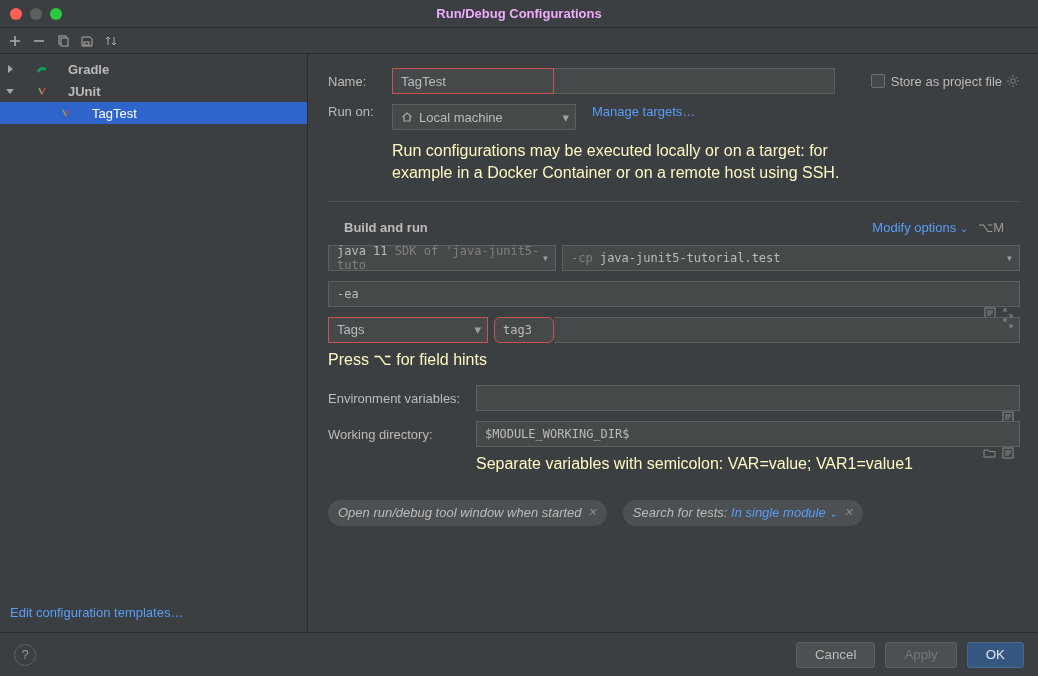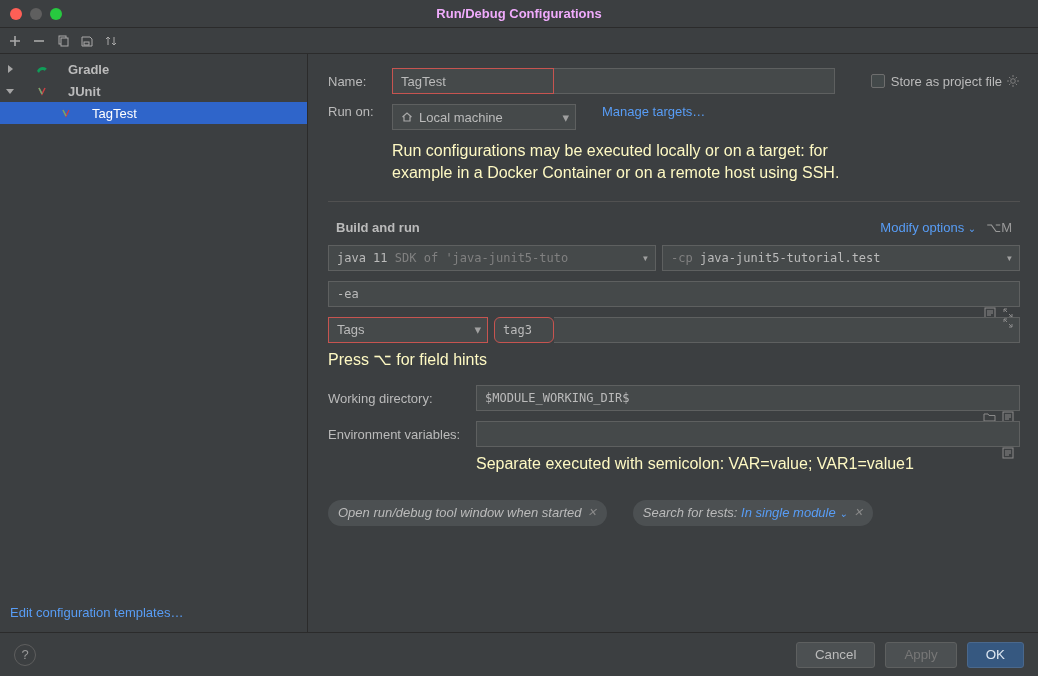--- a/index.html
+++ b/index.html
@@ -71,21 +71,21 @@
     border:1px solid #5e6060;
     height:26px;
     display:flex;
     align-items:center;
     padding:0 6px 0 8px;
     color:#bbb;
     position:relative;
   }
   .dropdown .dd-arrow { margin-left:auto; color:#a0a0a0; }
   .checkbox { width:14px; height:14px; border:1px solid #6e6e6e; border-radius:2px; background:#43494a; }
-  .section-hdr { display:flex; align-items:center; margin:18px 8px 10px; }
+  .section-hdr { display:flex; align-items:center; margin:18px 16px 10px; }
   .section-hdr .title2 { font-weight:600; color:#bbb; }
   .hint { color:#fef9c3; font-size:16px; line-height:1.4; }
   .divider { height:1px; background:#515151; margin:16px 0 0 0; }
   .mono { font-family:"Menlo","Consolas",monospace; font-size:12px; }
   .chip {
     background:#4c5052; border-radius:14px; height:26px;
     display:inline-flex; align-items:center; padding:0 10px;
     color:#bbb; gap:6px;
   }
   .chip .x { color:#8a8a8a; font-size:11px; }
@@ -94,21 +94,21 @@
     display:flex; align-items:center; padding:0 14px; gap:10px;
   }
   .help { width:22px; height:22px; border:1px solid #5e5e5e; border-radius:50%; color:#9a9a9a; display:flex; align-items:center; justify-content:center; font-size:13px; }
   .btn { height:26px; padding:0 18px; border:1px solid #5e6060; background:#4c5052; color:#bbb; border-radius:3px; }
   .btn.disabled { color:#777; }
   .btn.primary { background:#365880; border-color:#4a688c; color:#dde7f1; }
   .field-suffix { position:absolute; right:6px; display:flex; gap:6px; color:#8a8a8a; }
   .rel { position:relative; }
   svg { display:block; }
   .gap6 { gap:6px; }
-  .gap10 { gap:26px; }
+  .gap10 { gap:16px; }
   .flex { display:flex; }
   .spacer { flex:1; }
 </style>
 </head>
 <body>
 
 <div class="titlebar">
   <div class="traffic">
     <div class="tl red"></div>
     <div class="tl yellow"></div>
@@ -239,21 +239,21 @@
     <div class="section-hdr">
       <span class="title2">Build and run</span>
       <span class="spacer"></span>
       <span class="link">
         <span>Modify options</span> <span style="font-size:10px;">⌄</span>
       </span>
       <span style="margin-left:10px; color:#9a9a9a;">⌥M</span>
     </div>
 
     <div class="row gap6">
-      <div class="dropdown mono" style="width:328px;">
+      <div class="dropdown mono" style="width:228px;">
         <span>
           <span>java 11</span> <span style="color:#808080;">SDK of 'java-junit5-tuto</span>
         </span>
         <span class="dd-arrow">▾</span>
       </div>
       <div class="dropdown mono" style="flex:1;">
         <span>
           <span style="color:#808080;">-cp</span> <span>java-junit5-tutorial.test</span>
         </span>
         <span class="dd-arrow">▾</span>
@@ -290,56 +290,56 @@
         <span class="field-suffix">
           <span>
               <svg width="12" height="12" viewBox="0 0 12 12">
                 <path d="M2 5V2h3M10 7v3H7M2 2l3 3M10 10L7 7" stroke="#8a8a8a" fill="none"></path>
               </svg>
             </span>
         </span>
       </div>
     </div>
     <div class="hint" style="margin-top:-4px; margin-bottom:14px;">Press ⌥ for field hints</div>
+
+    <div class="row">
+      <span class="label-wide">Environment variables:</span>
+      <div class="rel" style="flex:1;">
+        <input class="input mono" style="width: 100%; padding-right: 26px;" value="">
+        <span class="field-suffix">
+          <span>
+              <svg width="12" height="12" viewBox="0 0 12 12">
+                <rect x="1" y="1" width="10" height="10" fill="none" stroke="#8a8a8a"></rect>
+                <path d="M3 4h6M3 6h6M3 8h4" stroke="#8a8a8a"></path>
+              </svg>
+            </span>
+        </span>
+      </div>
+    </div>
 
     <div class="row">
       <span class="label-wide">Working directory:</span>
       <div class="rel" style="flex:1;">
         <input class="input mono" style="width: 100%; padding-right: 42px;" value="$MODULE_WORKING_DIR$">
         <span class="field-suffix">
           <span>
               <svg width="13" height="12" viewBox="0 0 13 12">
                 <path d="M1 3h4l1 1.5h6V10H1z" fill="none" stroke="#8a8a8a"></path>
               </svg>
             </span>
           <span>
               <svg width="12" height="12" viewBox="0 0 12 12">
                 <rect x="1" y="1" width="10" height="10" fill="none" stroke="#8a8a8a"></rect>
                 <path d="M3 4h6M3 6h6M3 8h4" stroke="#8a8a8a"></path>
               </svg>
             </span>
         </span>
       </div>
     </div>
-
-    <div class="row">
-      <span class="label-wide">Environment variables:</span>
-      <div class="rel" style="flex:1;">
-        <input class="input mono" style="width: 100%; padding-right: 26px;" value="">
-        <span class="field-suffix">
-          <span>
-              <svg width="12" height="12" viewBox="0 0 12 12">
-                <rect x="1" y="1" width="10" height="10" fill="none" stroke="#8a8a8a"></rect>
-                <path d="M3 4h6M3 6h6M3 8h4" stroke="#8a8a8a"></path>
-              </svg>
-            </span>
-        </span>
-      </div>
-    </div>
-    <div class="hint" style="margin-left:148px; margin-top:-4px;">Separate executed with semicolon: VAR=value; VAR1=value1</div>
+    <div class="hint" style="margin-left:148px; margin-top:-4px;">Separate variables with semicolon: VAR=value; VAR1=value1</div>
 
     <div style="margin-top:24px;font-style:italic;" class="flex gap10">
       <div class="chip">
         <span>Open run/debug tool window when started</span>
         <span class="x">✕</span>
       </div>
       <div class="chip">
         <span>
           <span>Search for tests:</span>
           <span class="link">In single module</span>

